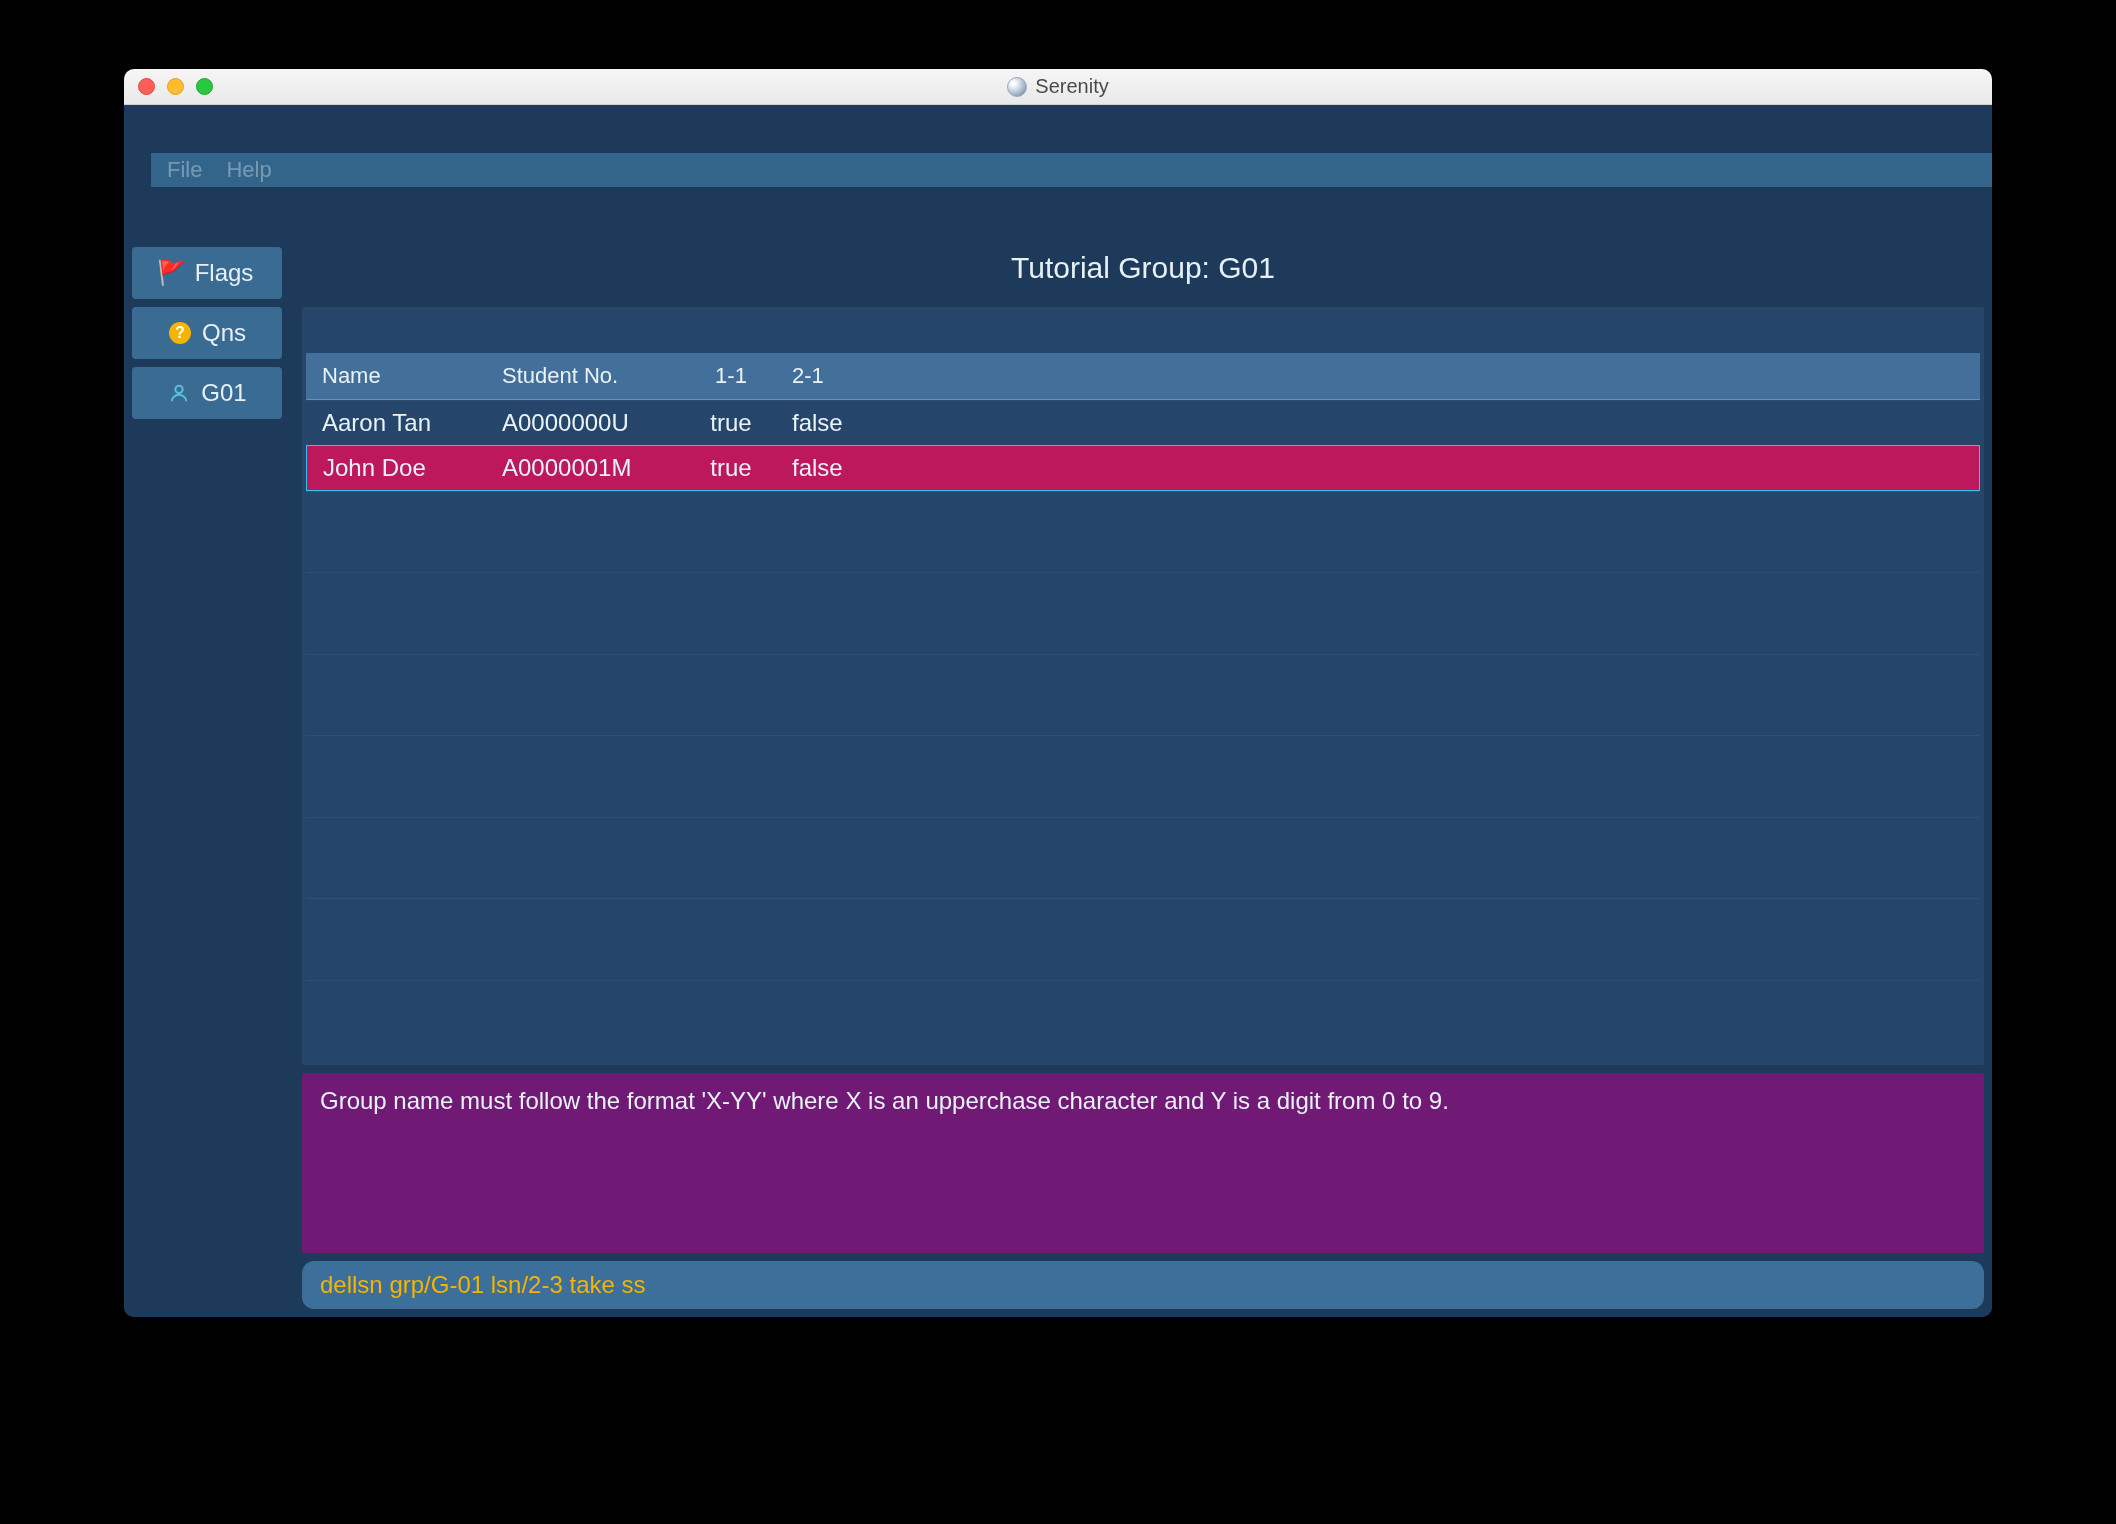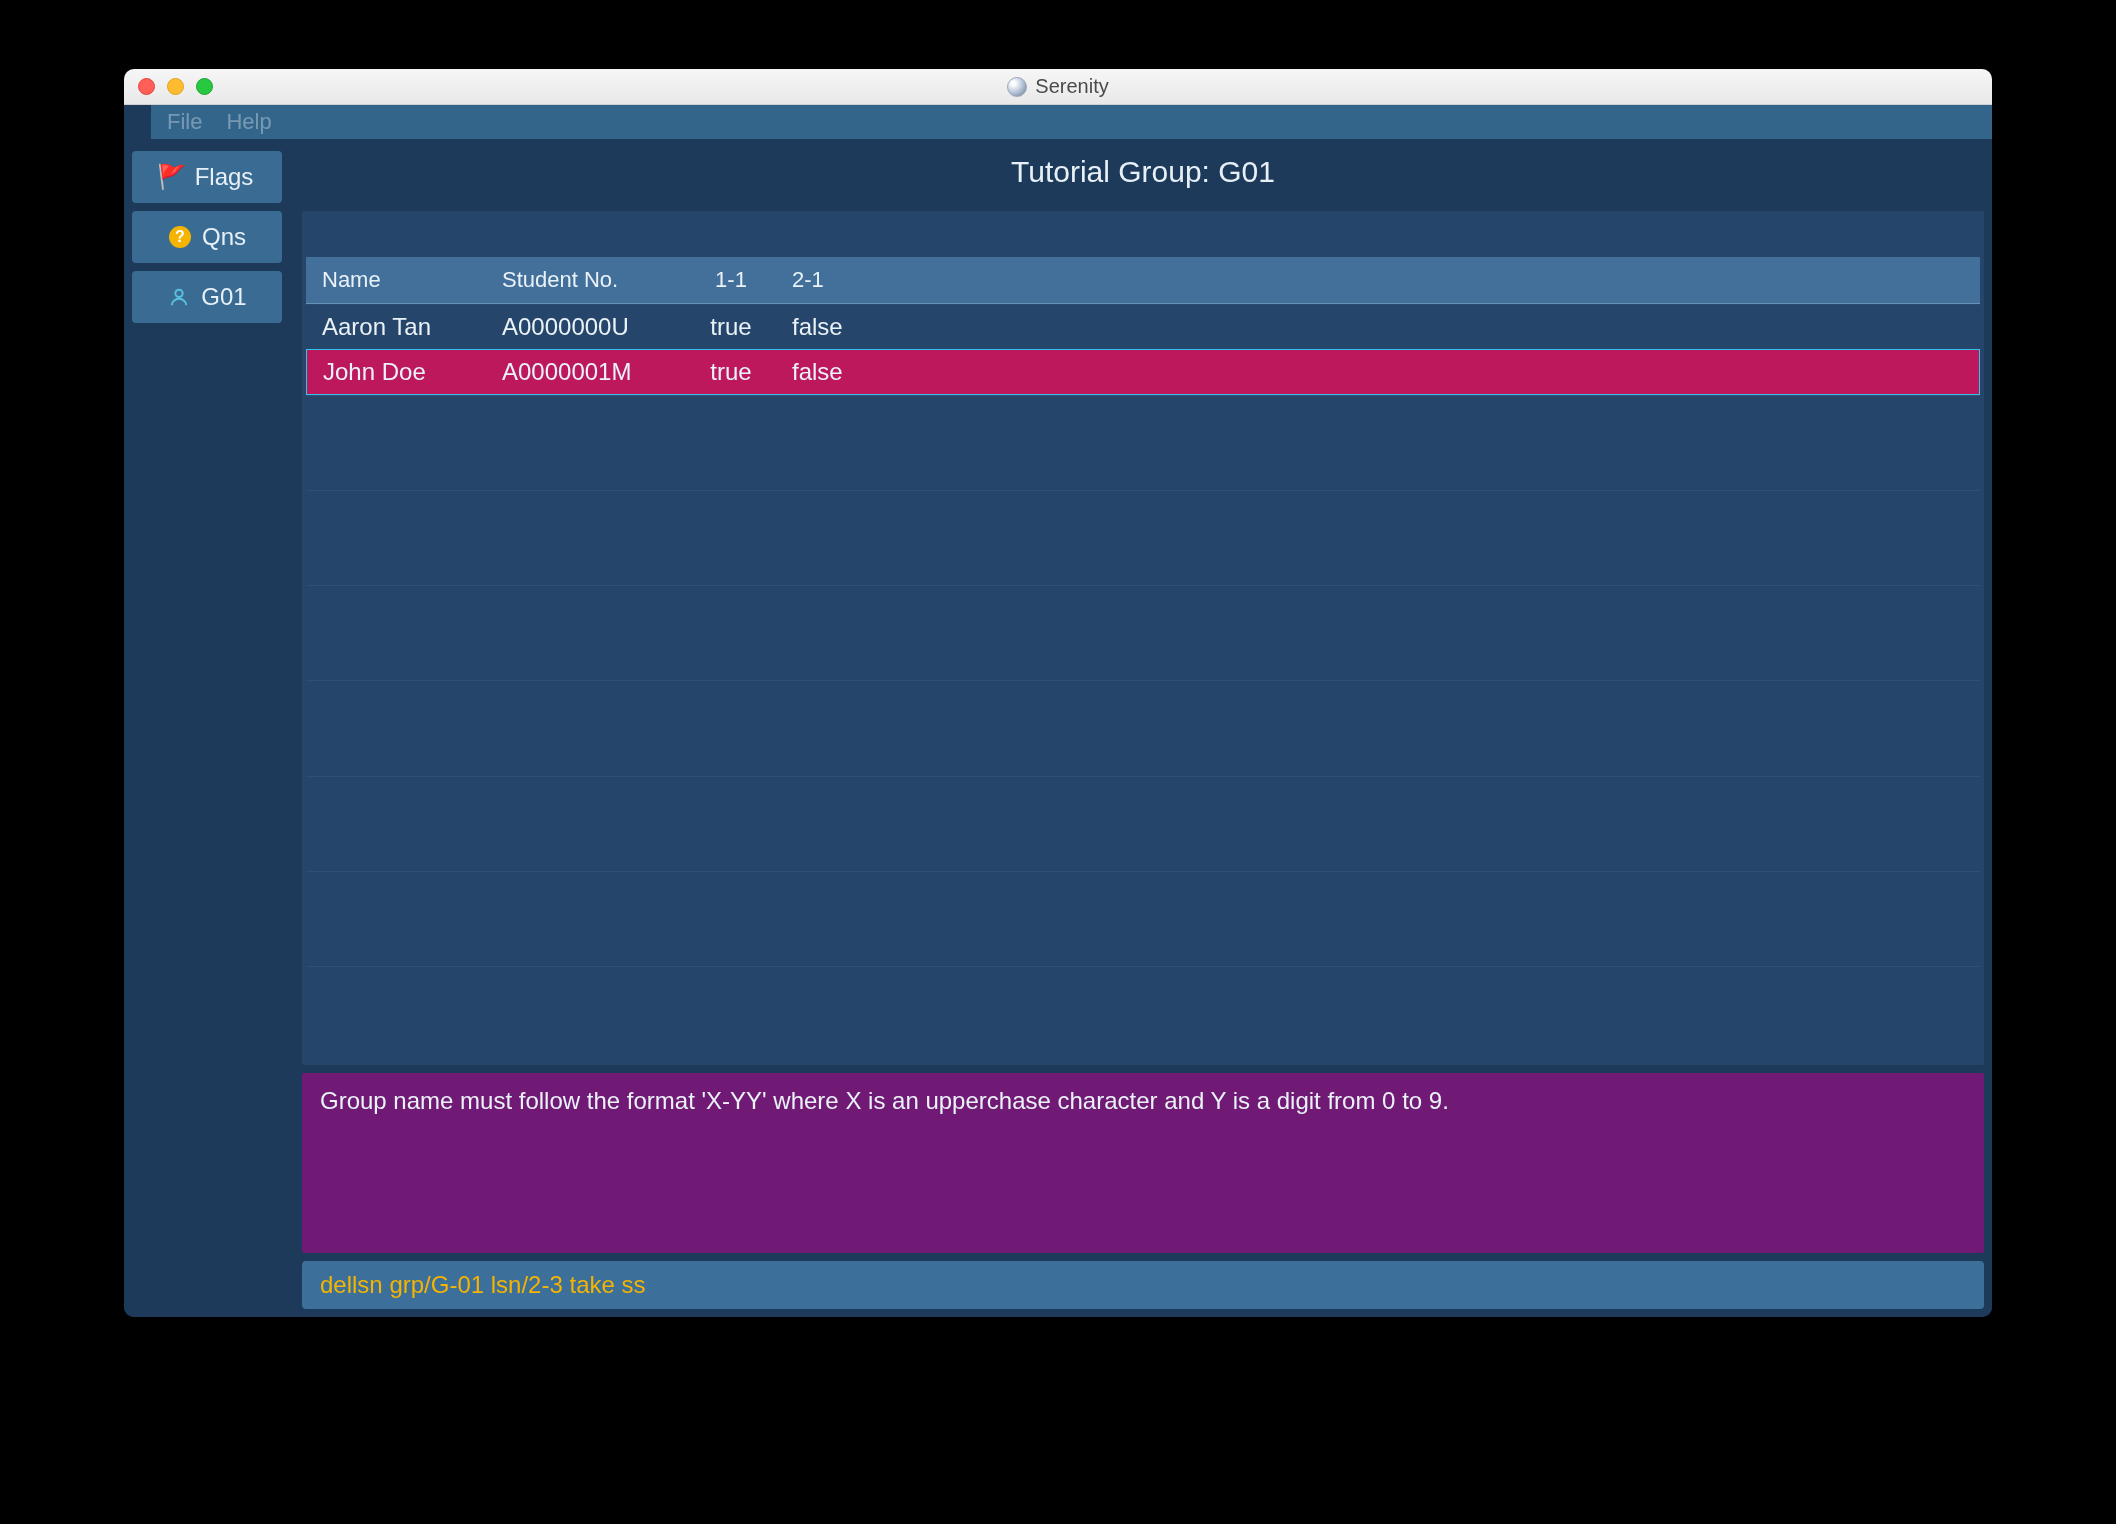--- a/index.html
+++ b/index.html
@@ -17,20 +17,21 @@
     left: 124px;
     top: 69px;
     width: 1868px;
     height: 1248px;
     background: #1e3a5a;
     border-radius: 10px;
     overflow: hidden;
     box-shadow: 0 20px 60px rgba(0,0,0,0.5);
     display: flex;
     flex-direction: column;
+    gap: 48px;
   }
   
   .titlebar {
     height: 36px;
     background: linear-gradient(#f6f6f6,#e9e9e9);
     border-bottom: 1px solid #cfcfcf;
     display: flex;
     align-items: center;
     position: relative;
   }
@@ -172,21 +173,21 @@
     background:#701a75;
     border-radius:2px;
     height:180px;
     color:#eaf2f8;
     font-size:24px;
     padding:14px 18px;
   }
   
   .cmd {
     background:#3c6f99;
-    border-radius:4px;
+    border-radius:12px;
     height:48px;
     display:flex;
     align-items:center;
     padding:0 18px;
   }
   .cmd input {
     background:transparent;
     border:none;
     outline:none;
     color:#f4b400;

